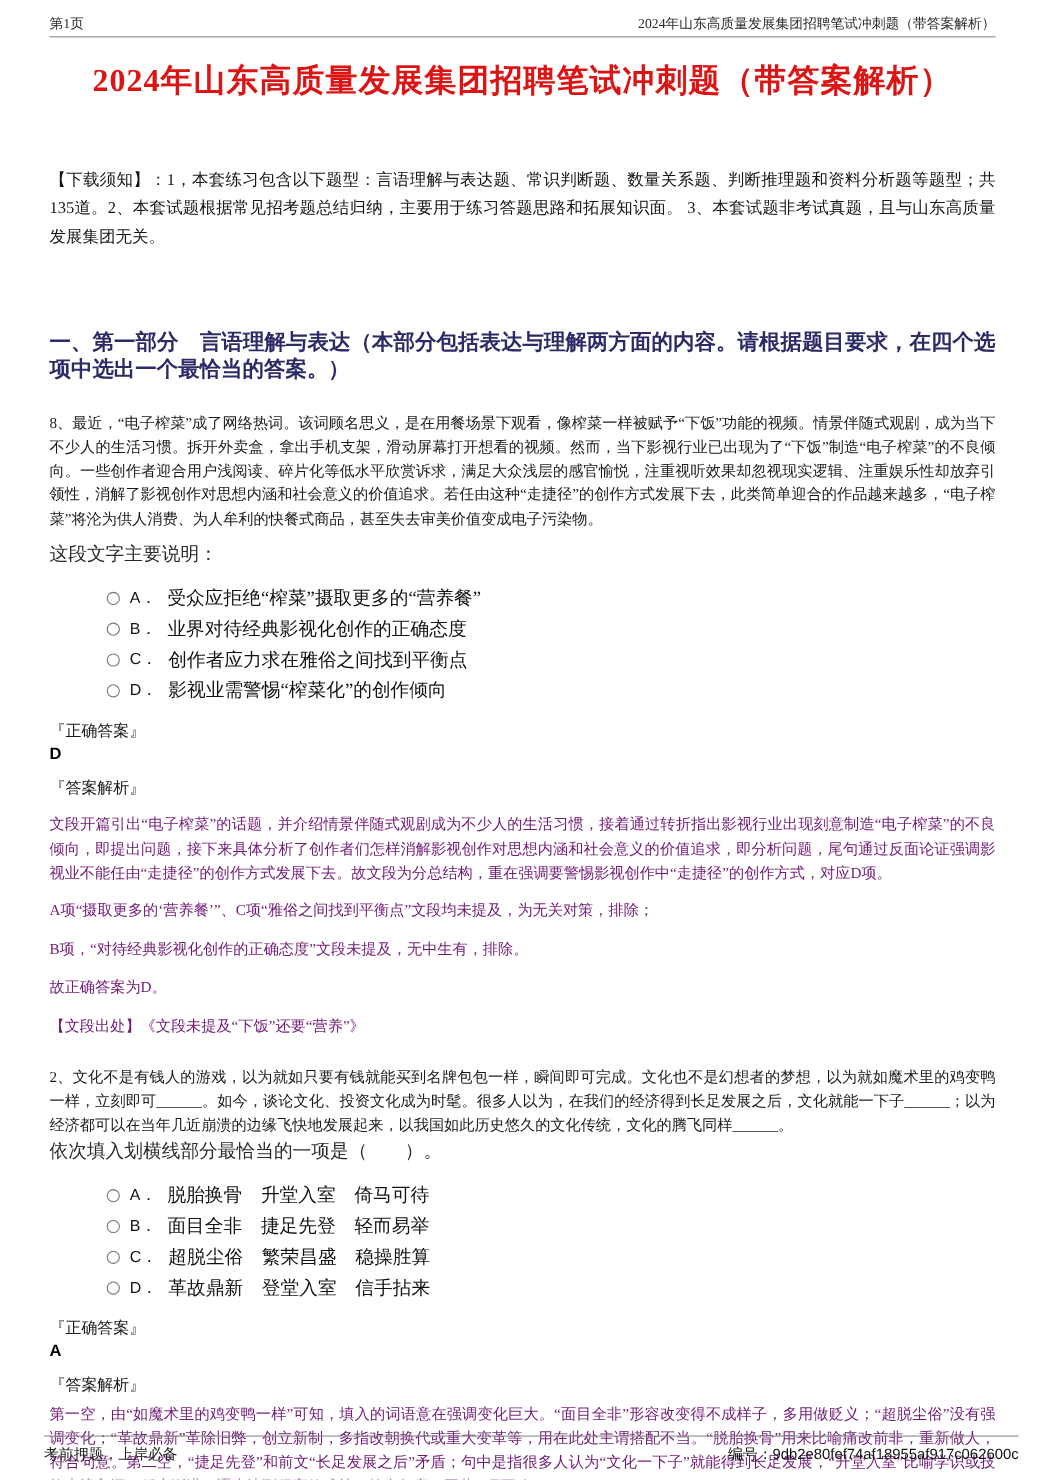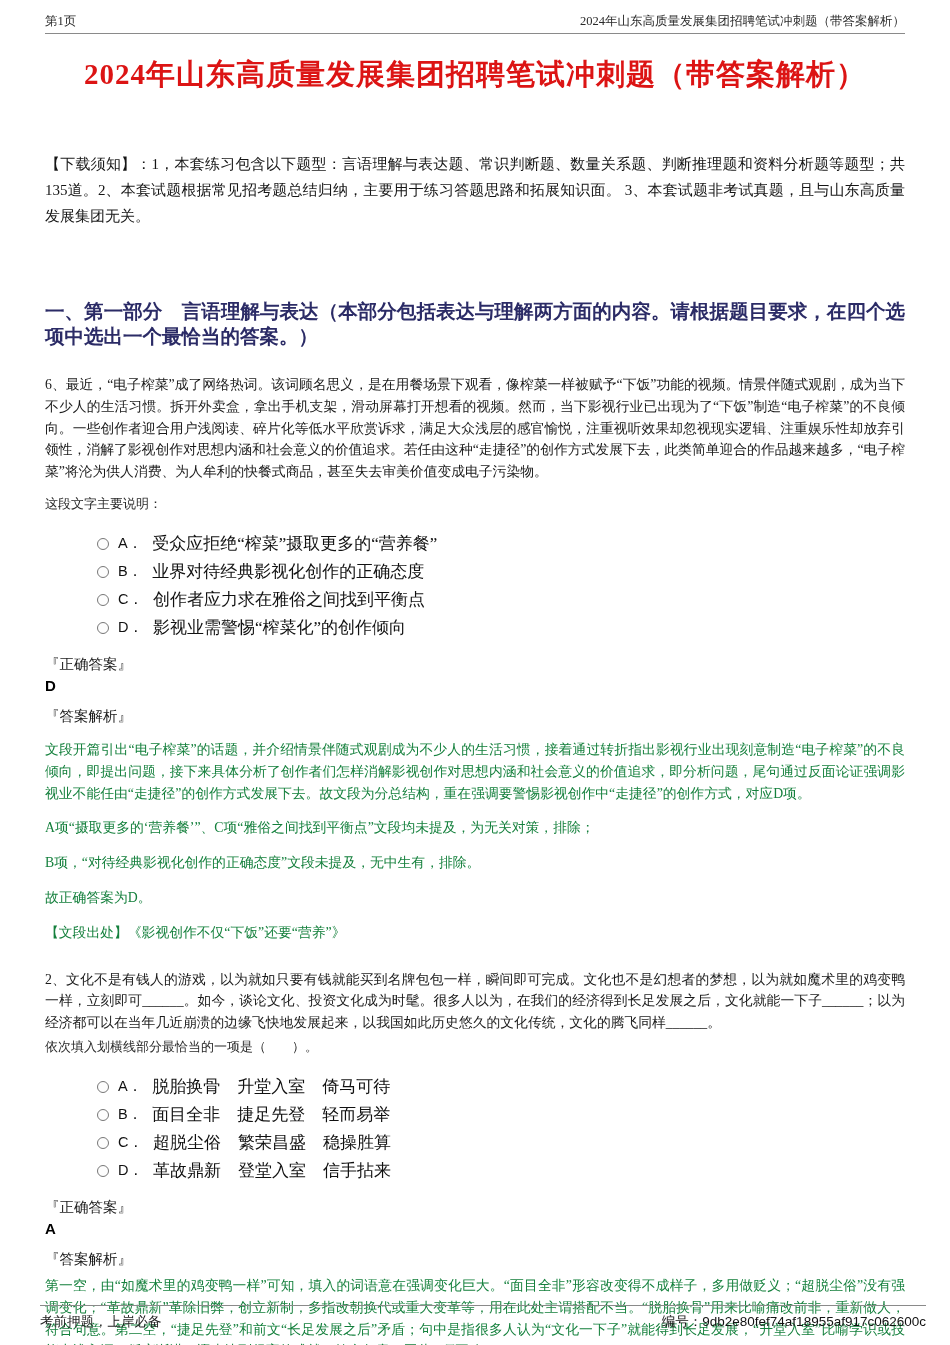--- a/index.html
+++ b/index.html
@@ -48,21 +48,21 @@
 
   .stem{
     margin:25px 0 0 0;
     font-size:13.8px;
     line-height:21.8px;
     text-align:justify;
     color:#1a1a1a;
   }
   .prompt{
     margin:10px 0 0 0;
-    font-size:13px;
+    font-size:17px;
     line-height:21px;
     color:#2a2a2a;
   }
 
   .options{margin:16px 0 0 0;}
   .option{
     display:flex;align-items:center;
     padding-left:52px;
     height:28px;
     font-size:14.5px;
@@ -85,21 +85,21 @@
     font-size:14.5px;color:#1a1a1a;
   }
   .ans-value{
     margin:3px 0 0 0;
     font-family:"Liberation Sans","DejaVu Sans",sans-serif;
     font-size:15px;font-weight:bold;color:#000;
   }
   .analysis{
     margin:13px 0 0 0;
     font-size:13.8px;line-height:21.8px;
-    text-align:justify;color:#15803d;
+    text-align:justify;color:#701a75;
   }
   .analysis.tight{margin:6px 0 0 0;}
 
   .footer{
     position:absolute;left:40px;right:24px;bottom:14px;
     border-top:1px solid #8a8a8a;
     padding-top:7px;
     display:flex;justify-content:space-between;align-items:baseline;
   }
   .footer .f-left{font-size:13.5px;color:#222;}
@@ -120,21 +120,21 @@
     <span class="right">2024年山东高质量发展集团招聘笔试冲刺题（带答案解析）</span>
   </div>
 
   <h1 class="title">2024年山东高质量发展集团招聘笔试冲刺题（带答案解析）</h1>
 
   <p class="notice">【下载须知】：1，本套练习包含以下题型：言语理解与表达题、常识判断题、数量关系题、判断推理题和资料分析题等题型；共135道。2、本套试题根据常见招考题总结归纳，主要用于练习答题思路和拓展知识面。 3、本套试题非考试真题，且与山东高质量发展集团无关。</p>
 
   <h2 class="section-heading">一、第一部分　言语理解与表达（本部分包括表达与理解两方面的内容。请根据题目要求，在四个选项中选出一个最恰当的答案。）</h2>
 
   <section>
-    <p class="stem">6、最近，“电子榨菜”成了网络热词。该词顾名思义，是在用餐场景下观看，像榨菜一样被赋予“下饭”功能的视频。情景伴随式观剧，成为当下不少人的生活习惯。拆开外卖盒，拿出手机支架，滑动屏幕打开想看的视频。然而，当下影视行业已出现为了“下饭”制造“电子榨菜”的不良倾向。一些创作者迎合用户浅阅读、碎片化等低水平欣赏诉求，满足大众浅层的感官愉悦，注重视听效果却忽视现实逻辑、注重娱乐性却放弃引领性，消解了影视创作对思想内涵和社会意义的价值追求。若任由这种“走捷径”的创作方式发展下去，此类简单迎合的作品越来越多，“电子榨菜”将沦为供人消费、为人牟利的快餐式商品，甚至失去审美价值变成电子污染物。</p>
+    <p class="stem">8、最近，“电子榨菜”成了网络热词。该词顾名思义，是在用餐场景下观看，像榨菜一样被赋予“下饭”功能的视频。情景伴随式观剧，成为当下不少人的生活习惯。拆开外卖盒，拿出手机支架，滑动屏幕打开想看的视频。然而，当下影视行业已出现为了“下饭”制造“电子榨菜”的不良倾向。一些创作者迎合用户浅阅读、碎片化等低水平欣赏诉求，满足大众浅层的感官愉悦，注重视听效果却忽视现实逻辑、注重娱乐性却放弃引领性，消解了影视创作对思想内涵和社会意义的价值追求。若任由这种“走捷径”的创作方式发展下去，此类简单迎合的作品越来越多，“电子榨菜”将沦为供人消费、为人牟利的快餐式商品，甚至失去审美价值变成电子污染物。</p>
     <p class="prompt">这段文字主要说明：</p>
 
     <div class="options">
       <div class="option">
         <span class="radio"></span>
         <span class="opt-label">A．</span>
         <span class="opt-text">受众应拒绝“榨菜”摄取更多的“营养餐”</span>
       </div>
       <div class="option">
         <span class="radio"></span>
@@ -154,21 +154,21 @@
     </div>
 
     <p class="ans-label">『正确答案』</p>
     <p class="ans-value">D</p>
     <p class="ans-label">『答案解析』</p>
 
     <p class="analysis">文段开篇引出“电子榨菜”的话题，并介绍情景伴随式观剧成为不少人的生活习惯，接着通过转折指出影视行业出现刻意制造“电子榨菜”的不良倾向，即提出问题，接下来具体分析了创作者们怎样消解影视创作对思想内涵和社会意义的价值追求，即分析问题，尾句通过反面论证强调影视业不能任由“走捷径”的创作方式发展下去。故文段为分总结构，重在强调要警惕影视创作中“走捷径”的创作方式，对应D项。</p>
     <p class="analysis">A项“摄取更多的‘营养餐’”、C项“雅俗之间找到平衡点”文段均未提及，为无关对策，排除；</p>
     <p class="analysis">B项，“对待经典影视化创作的正确态度”文段未提及，无中生有，排除。</p>
     <p class="analysis">故正确答案为D。</p>
-    <p class="analysis">【文段出处】《影视创作不仅“下饭”还要“营养”》</p>
+    <p class="analysis">【文段出处】《文段未提及“下饭”还要“营养”》</p>
   </section>
 
   <section>
     <p class="stem">2、文化不是有钱人的游戏，以为就如只要有钱就能买到名牌包包一样，瞬间即可完成。文化也不是幻想者的梦想，以为就如魔术里的鸡变鸭一样，立刻即可______。如今，谈论文化、投资文化成为时髦。很多人以为，在我们的经济得到长足发展之后，文化就能一下子______；以为经济都可以在当年几近崩溃的边缘飞快地发展起来，以我国如此历史悠久的文化传统，文化的腾飞同样______。</p>
     <p class="prompt" style="margin-top:2px;">依次填入划横线部分最恰当的一项是（　　）。</p>
 
     <div class="options">
       <div class="option">
         <span class="radio"></span>
         <span class="opt-label">A．</span>

